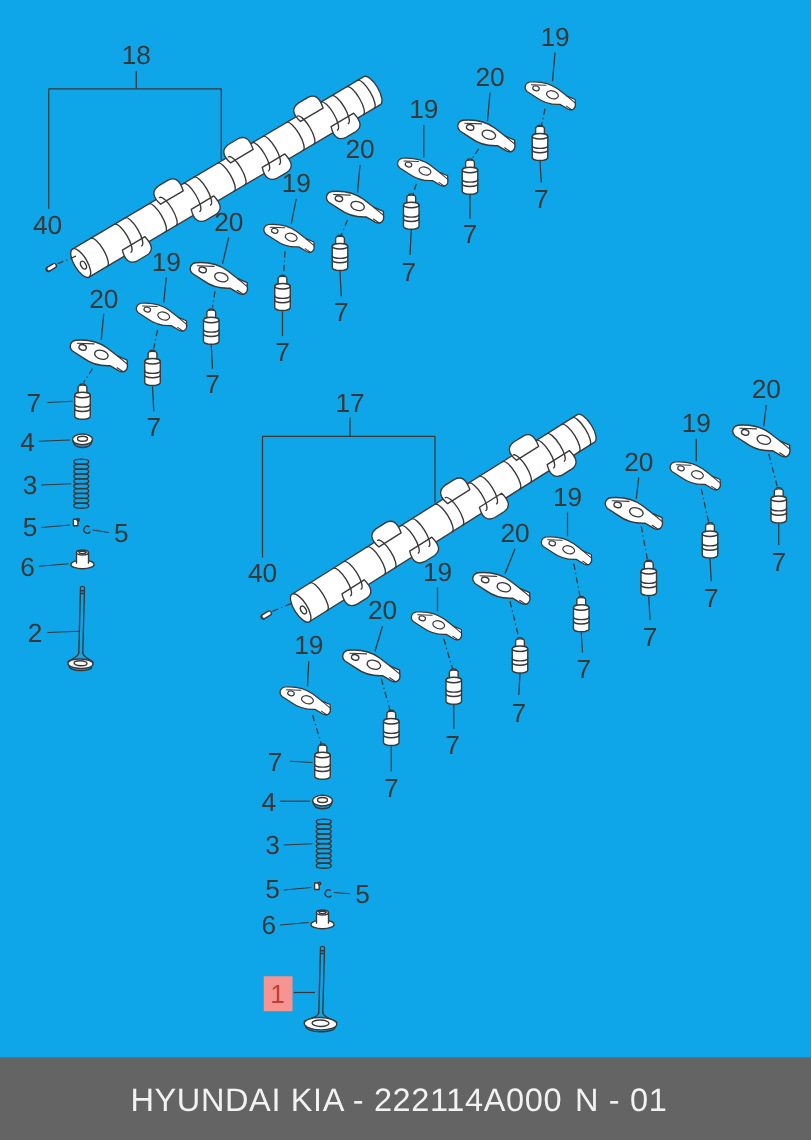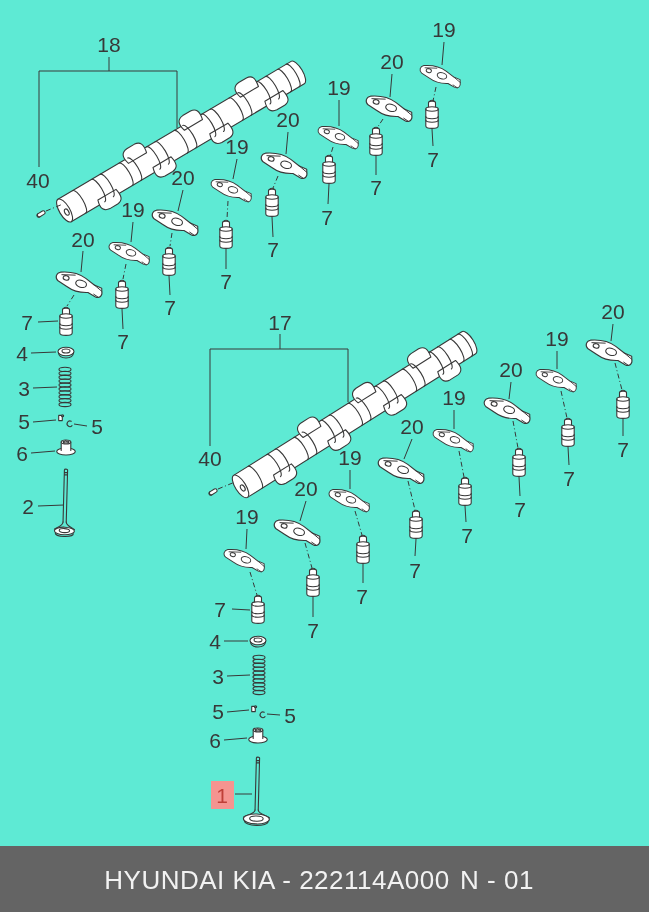--- a/index.html
+++ b/index.html
@@ -1,16 +1,16 @@
 <!DOCTYPE html>
 <html><head>
 <meta charset="utf-8">
 <style>
   html,body{margin:0;padding:0;background:#ffffff;}
-  .page{width:649px;height:912px;position:relative;background:#5eead4;overflow:hidden;}
+  .page{width:649px;height:912px;position:relative;background:#0ea5e9;overflow:hidden;}
   svg text{font-family:"Liberation Sans", sans-serif;}
   .callout{font-size:21px;}
   .footer-text{font-size:26px;letter-spacing:0.5px;}
 </style>
 </head>
 <body>
 
 <div class="page">
   <svg id="diagram-svg" width="649" height="912" viewBox="0 0 649 912" xmlns="http://www.w3.org/2000/svg">
     <g id="diagram-root">

